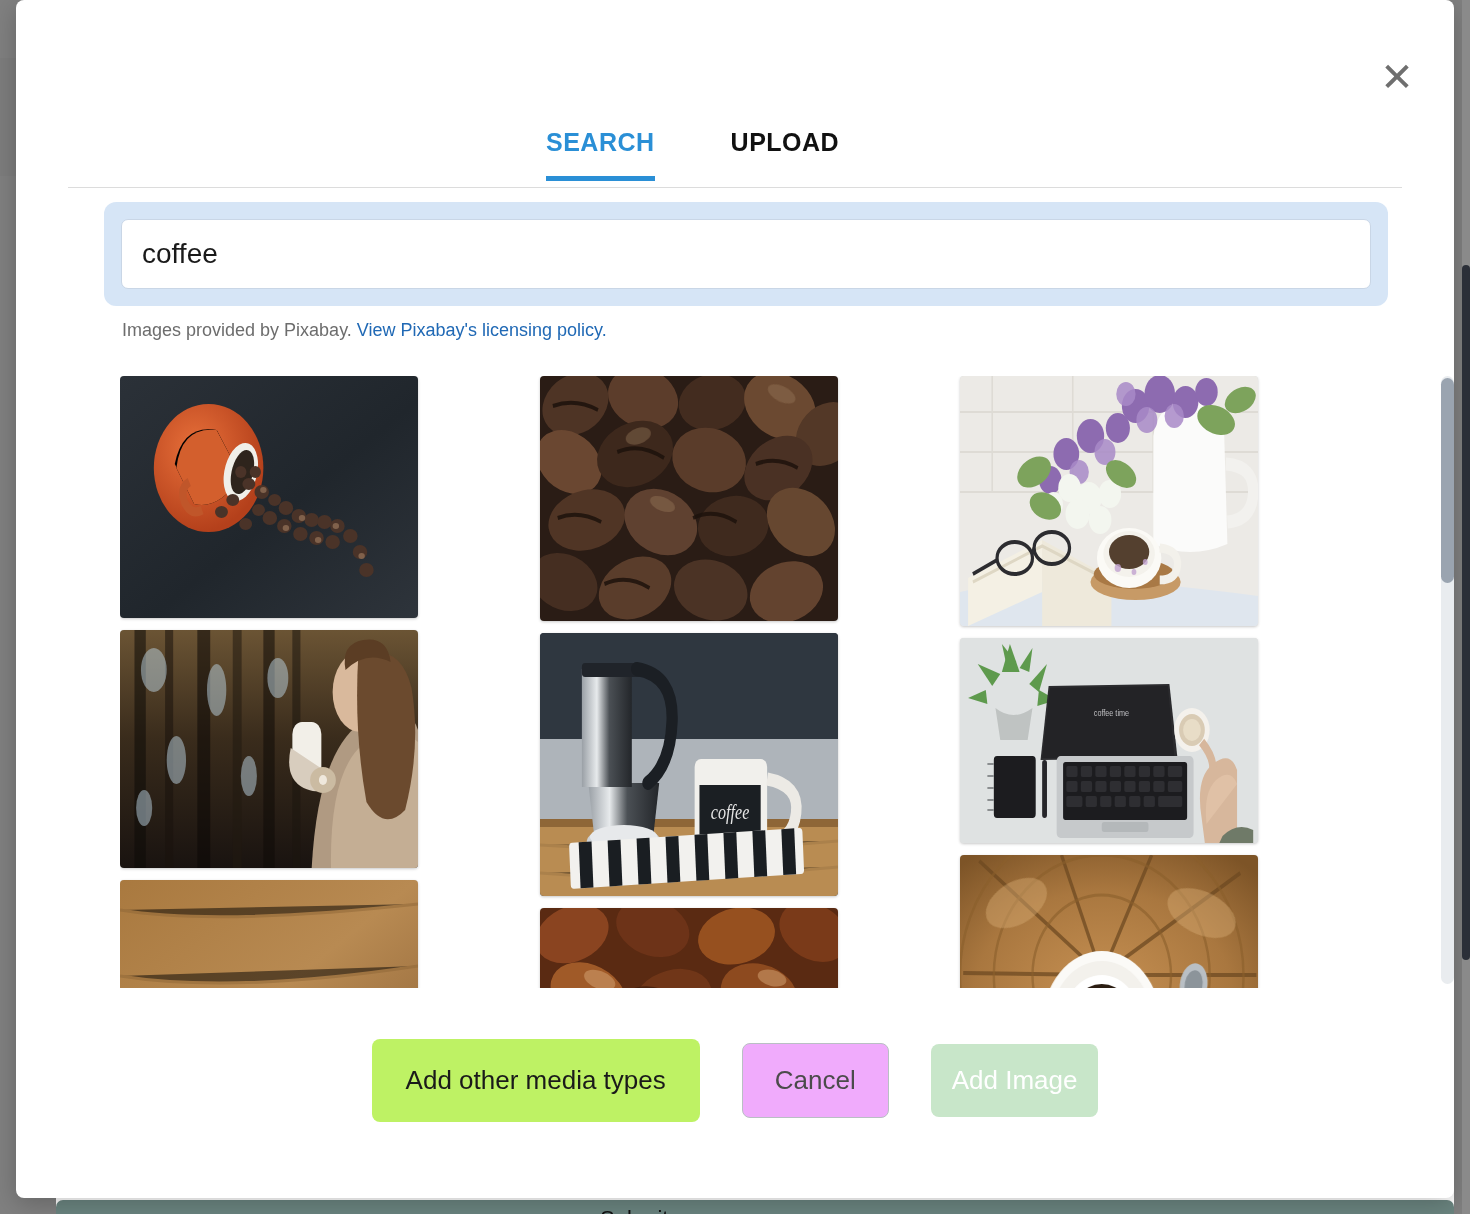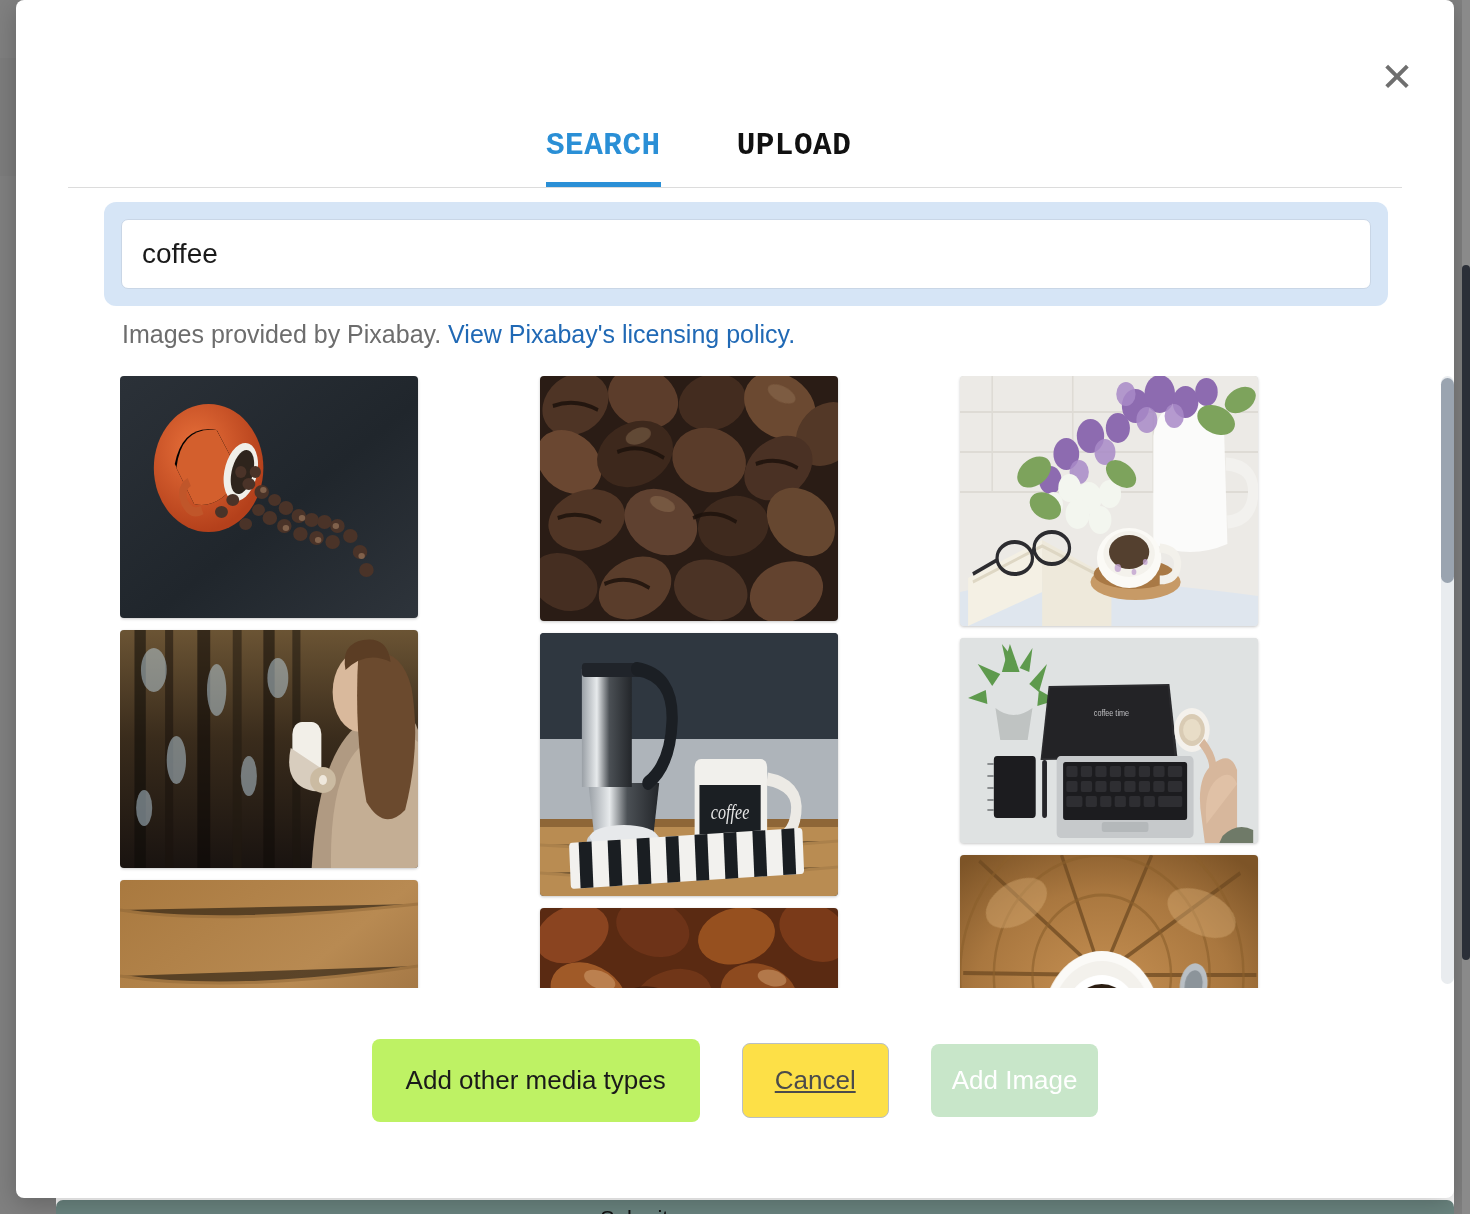--- a/index.html
+++ b/index.html
@@ -80,23 +80,23 @@
   }
 
   .tabs {
     position: absolute; left: 52px; top: 124px; width: 1334px; height: 64px;
     border-bottom: 1px solid #dcdcdc;
     display: flex; align-items: flex-start; justify-content: flex-start;
     padding-left: 478px;
   }
   .tab {
     position: relative; padding: 4px 0 22px 0; margin-right: 76px;
-    font-size: 31px; font-weight: bold; letter-spacing: .5px;
+    font-size: 25px; font-weight: bold; letter-spacing: .5px;
     color: #111; cursor: pointer; background: none; border: 0;
-    font-family: Liberation Mono, monospace;
+    font-family: Liberation Sans, sans-serif;
   }
   .tab.active { color: #2a8fd6; }
   .tab.active::after {
     content: ""; position: absolute; left: 0; right: 0; bottom: -2px;
     height: 5px; background: #2a8fd6;
   }
 
   .search-wrap {
     position: absolute; left: 88px; top: 202px; width: 1284px; height: 104px;
   }
@@ -109,21 +109,21 @@
     border: 1px solid #c9d6e6; border-radius: 7px; background: #fff;
     font-size: 28px; color: #1a1a1a; padding: 0 20px;
     font-family: "Liberation Sans", sans-serif; outline: none;
   }
   .caret {
     position: absolute; left: 210px; top: 466px; width: 2px; height: 34px; background: #111;
   }
 
   .attribution {
     position: absolute; left: 106px; top: 320px;
-    font-size: 25px; color: #6d6d6d;
+    font-size: 18px; color: #6d6d6d;
   }
   .attribution a { color: #2069b5; text-decoration: none; }
 
   
   .gallery {
     position: absolute; left: 104px; top: 376px; width: 1280px; height: 612px;
     overflow: hidden;
   }
   .columns { display: flex; gap: 50px; }
   .col { display: flex; flex-direction: column; gap: 12px; width: 370px; }
@@ -150,23 +150,22 @@
     display: flex; align-items: center; justify-content: center; gap: 42px;
   }
   .btn {
     font-family: "Liberation Sans", sans-serif; font-size: 26px;
     border-radius: 8px; cursor: pointer; border: 0; white-space: nowrap;
   }
   .btn-secondary {
     background: #bef264; color: #1a1a1a; padding: 26px 34px;
   }
   .btn-outline {
-    background: #fde047; color: #4b4b4b; padding: 21px 32px;
+    background: #f0abfc; color: #4b4b4b; padding: 21px 32px;
     border: 1px solid #b9bfc4;
-    text-decoration: underline;
   }
   .btn-primary-disabled {
     background: #c8e6c9; color: #ffffff; padding: 21px 21px; cursor: default;
   }
 </style>
 </head>
 <body>
 
 <div id="page-root">
 

